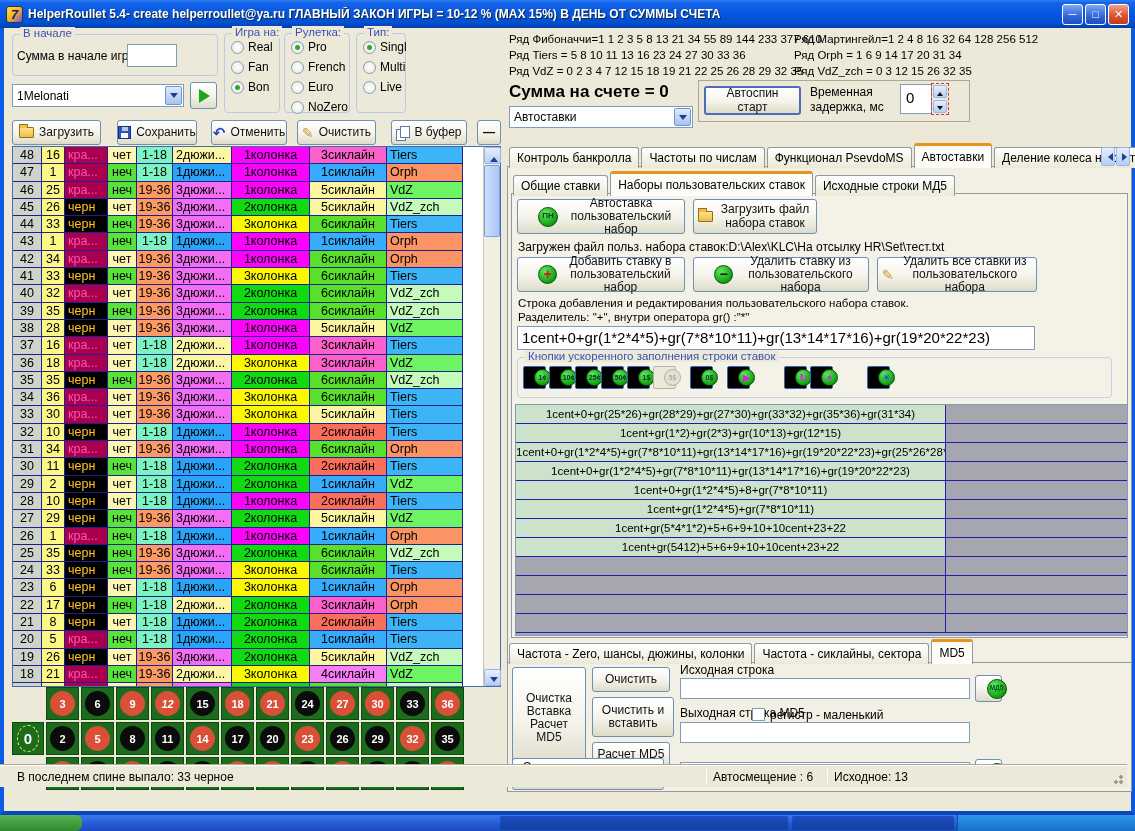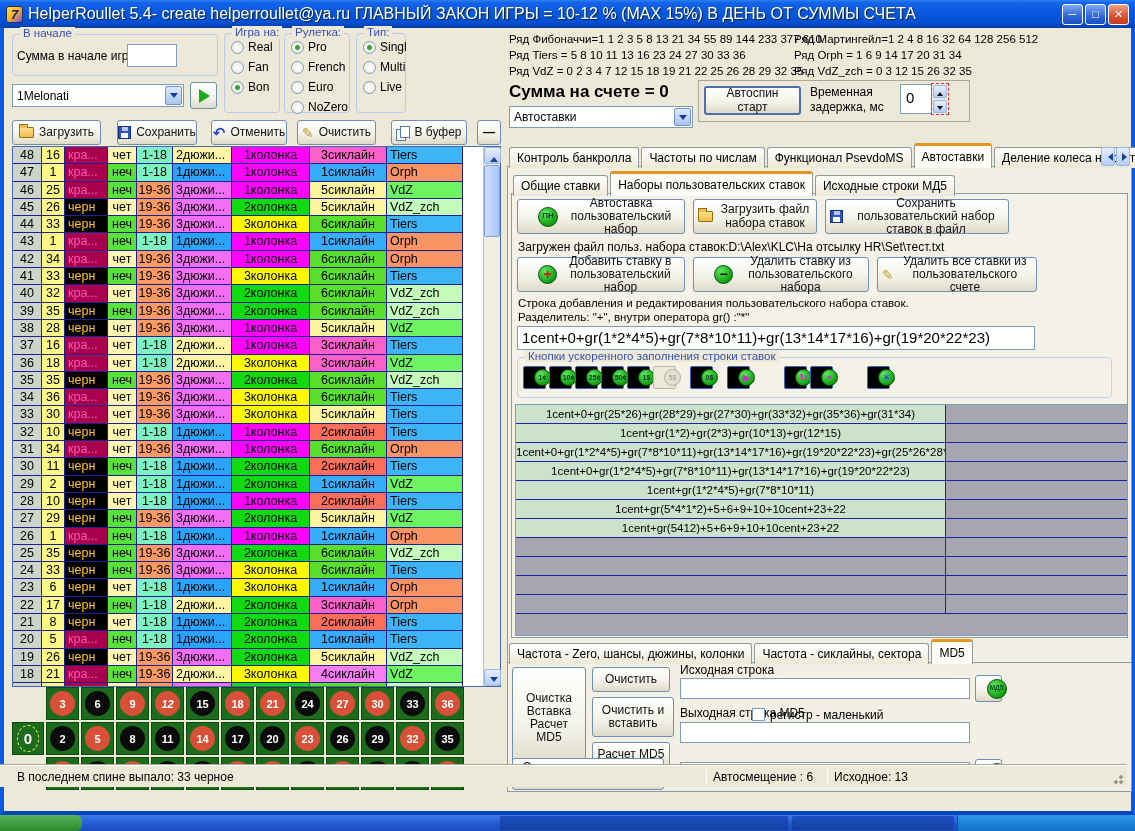--- a/index.html
+++ b/index.html
@@ -6,21 +6,21 @@
   *{box-sizing:border-box;font-family:"Liberation Sans","DejaVu Sans",sans-serif;}
   .screen{position:relative;width:1135px;height:831px;background:#ece9d8;overflow:hidden;}
   .window{position:absolute;left:0;top:0;width:1135px;height:815px;border-left:4px solid #0b5ae3;border-right:4px solid #0b5ae3;border-bottom:4px solid #0747b9;background:#ece9d8;}
   
   .titlebar{position:absolute;left:-4px;top:0;width:1135px;height:28px;
     background:linear-gradient(180deg,#2a80f2 0%,#1563e8 10%,#0757e0 45%,#0350d4 80%,#013fa8 100%);
     display:flex;align-items:center;padding:0 6px;color:#fff;}
   .app-icon{width:17px;height:17px;border-radius:3px;background:linear-gradient(135deg,#ffe14f 0%,#ffb81e 45%,#7a4fe0 100%);
     border:1px solid #23345f;margin-right:5px;position:relative;flex:none;}
   .app-icon::after{content:"7";position:absolute;left:4px;top:0px;font-size:13px;font-weight:bold;color:#15206b;font-style:italic;}
-  .title-text{font-size:16px;font-weight:normal;text-shadow:1px 1px 1px #123;white-space:nowrap;overflow:hidden;flex:1;}
+  .title-text{font-size:12px;font-weight:bold;text-shadow:1px 1px 1px #123;white-space:nowrap;overflow:hidden;flex:1;}
   .tb-btns{display:flex;gap:2px;flex:none;}
   .tb-btn{width:21px;height:21px;border-radius:3px;border:1px solid #fff;color:#fff;font-size:11px;line-height:18px;text-align:center;
     background:linear-gradient(180deg,#7ea8f2,#3066d8 60%,#1b4fc0);}
   .tb-btn.close{background:linear-gradient(180deg,#f0a088,#dd5537 55%,#c13a1c);}
   .tb-btn .g{font-weight:bold;}
   
   .btn{background:linear-gradient(180deg,#ffffff,#f4f3ea 55%,#dedbc8);border:1px solid #6f8fb4;border-radius:3px;
     font-size:12px;color:#111;display:flex;align-items:center;justify-content:center;text-align:center;line-height:1.1;padding:1px 4px;}
   .groupbox{position:absolute;border:1px solid #bcc9e8;border-radius:4px;}
   .groupbox>.cap{position:absolute;top:-8px;left:7px;background:#ece9d8;padding:0 3px;font-size:11.5px;color:#3a50b4;white-space:nowrap;}
@@ -752,38 +752,34 @@
       </div>
 
     <div class="btn" style="position:absolute;left:513px;top:199px;width:168px;height:35px;gap:4px;">
       <span class="gcirc" style="width:20px;height:20px;font-size:8px;color:#042;">ПН</span>
       <span style="flex:1;">Автоставка пользовательский набор</span>
     </div>
     <div class="btn" style="position:absolute;left:689px;top:199px;width:124px;height:35px;gap:5px;">
       <span class="icon-folder"></span>
       <span style="flex:1;">Загрузить файл набора ставок</span>
     </div>
-    <div class="btn" style="position:absolute;left:821px;top:199px;width:184px;height:35px;gap:5px;">
-      <span class="icon-floppy"></span>
-      <span style="flex:1;">Сохранить пользовательский набор ставок в файл</span>
-    </div>
 
     <div class="file-text" style="left:514px;top:240px;">Загружен файл польз. набора ставок:D:\Alex\KLC\На отсылку HR\Set\тест.txt</div>
 
     <div class="btn" style="position:absolute;left:513px;top:257px;width:168px;height:35px;gap:4px;">
       <span class="gcirc" style="width:19px;height:19px;font-size:14px;color:#d01818;">+</span>
       <span style="flex:1;">Добавить ставку в пользовательский набор</span>
     </div>
     <div class="btn" style="position:absolute;left:689px;top:257px;width:176px;height:35px;gap:4px;">
       <span class="gcirc" style="width:19px;height:19px;font-size:14px;color:#111;">−</span>
       <span style="flex:1;">Удалить ставку из пользовательского набора</span>
     </div>
     <div class="btn" style="position:absolute;left:873px;top:257px;width:160px;height:35px;gap:4px;">
       <span class="icon-brush">✎</span>
-      <span style="flex:1;">Удалить все ставки из пользовательского счете</span>
+      <span style="flex:1;">Удалить все ставки из пользовательского набора</span>
     </div>
 
     <div class="hint" style="left:514px;top:297px;">Строка добавления и редактирования пользовательского набора ставок.</div>
     <div class="hint" style="left:514px;top:311px;">Разделитель: "+", внутри оператора gr() :"*"</div>
 
     <div class="biginput" style="left:513px;top:326px;width:518px;height:24px;">1cent+0+gr(1*2*4*5)+gr(7*8*10*11)+gr(13*14*17*16)+gr(19*20*22*23)</div>
 
     <div class="groupbox" style="left:513px;top:357px;width:595px;height:41px;border-color:#c6cfe8;">
       <div class="cap">Кнопки ускоренного заполнения строки ставок</div>
       <div style="position:absolute;left:5px;top:8px;display:flex;gap:3px;align-items:center;">
@@ -836,20 +832,23 @@
         <div class="bet-row">
           <div class="bet-cell">1cent+gr(1*2)+gr(2*3)+gr(10*13)+gr(12*15)</div>
         </div>
         <div class="bet-row">
           <div class="bet-cell">1cent+0+gr(1*2*4*5)+gr(7*8*10*11)+gr(13*14*17*16)+gr(19*20*22*23)+gr(25*26*28*29)+...</div>
         </div>
         <div class="bet-row">
           <div class="bet-cell">1cent+0+gr(1*2*4*5)+gr(7*8*10*11)+gr(13*14*17*16)+gr(19*20*22*23)</div>
         </div>
         <div class="bet-row">
+          <div class="bet-cell">1cent+0+gr(1*2*4*5)+8+gr(7*8*10*11)</div>
+        </div>
+        <div class="bet-row">
           <div class="bet-cell">1cent+gr(1*2*4*5)+gr(7*8*10*11)</div>
         </div>
         <div class="bet-row">
           <div class="bet-cell">1cent+gr(5*4*1*2)+5+6+9+10+10cent+23+22</div>
         </div>
         <div class="bet-row">
           <div class="bet-cell">1cent+gr(5412)+5+6+9+10+10cent+23+22</div>
         </div>
         <div class="bet-row empty">
           <div class="bet-cell"></div>

